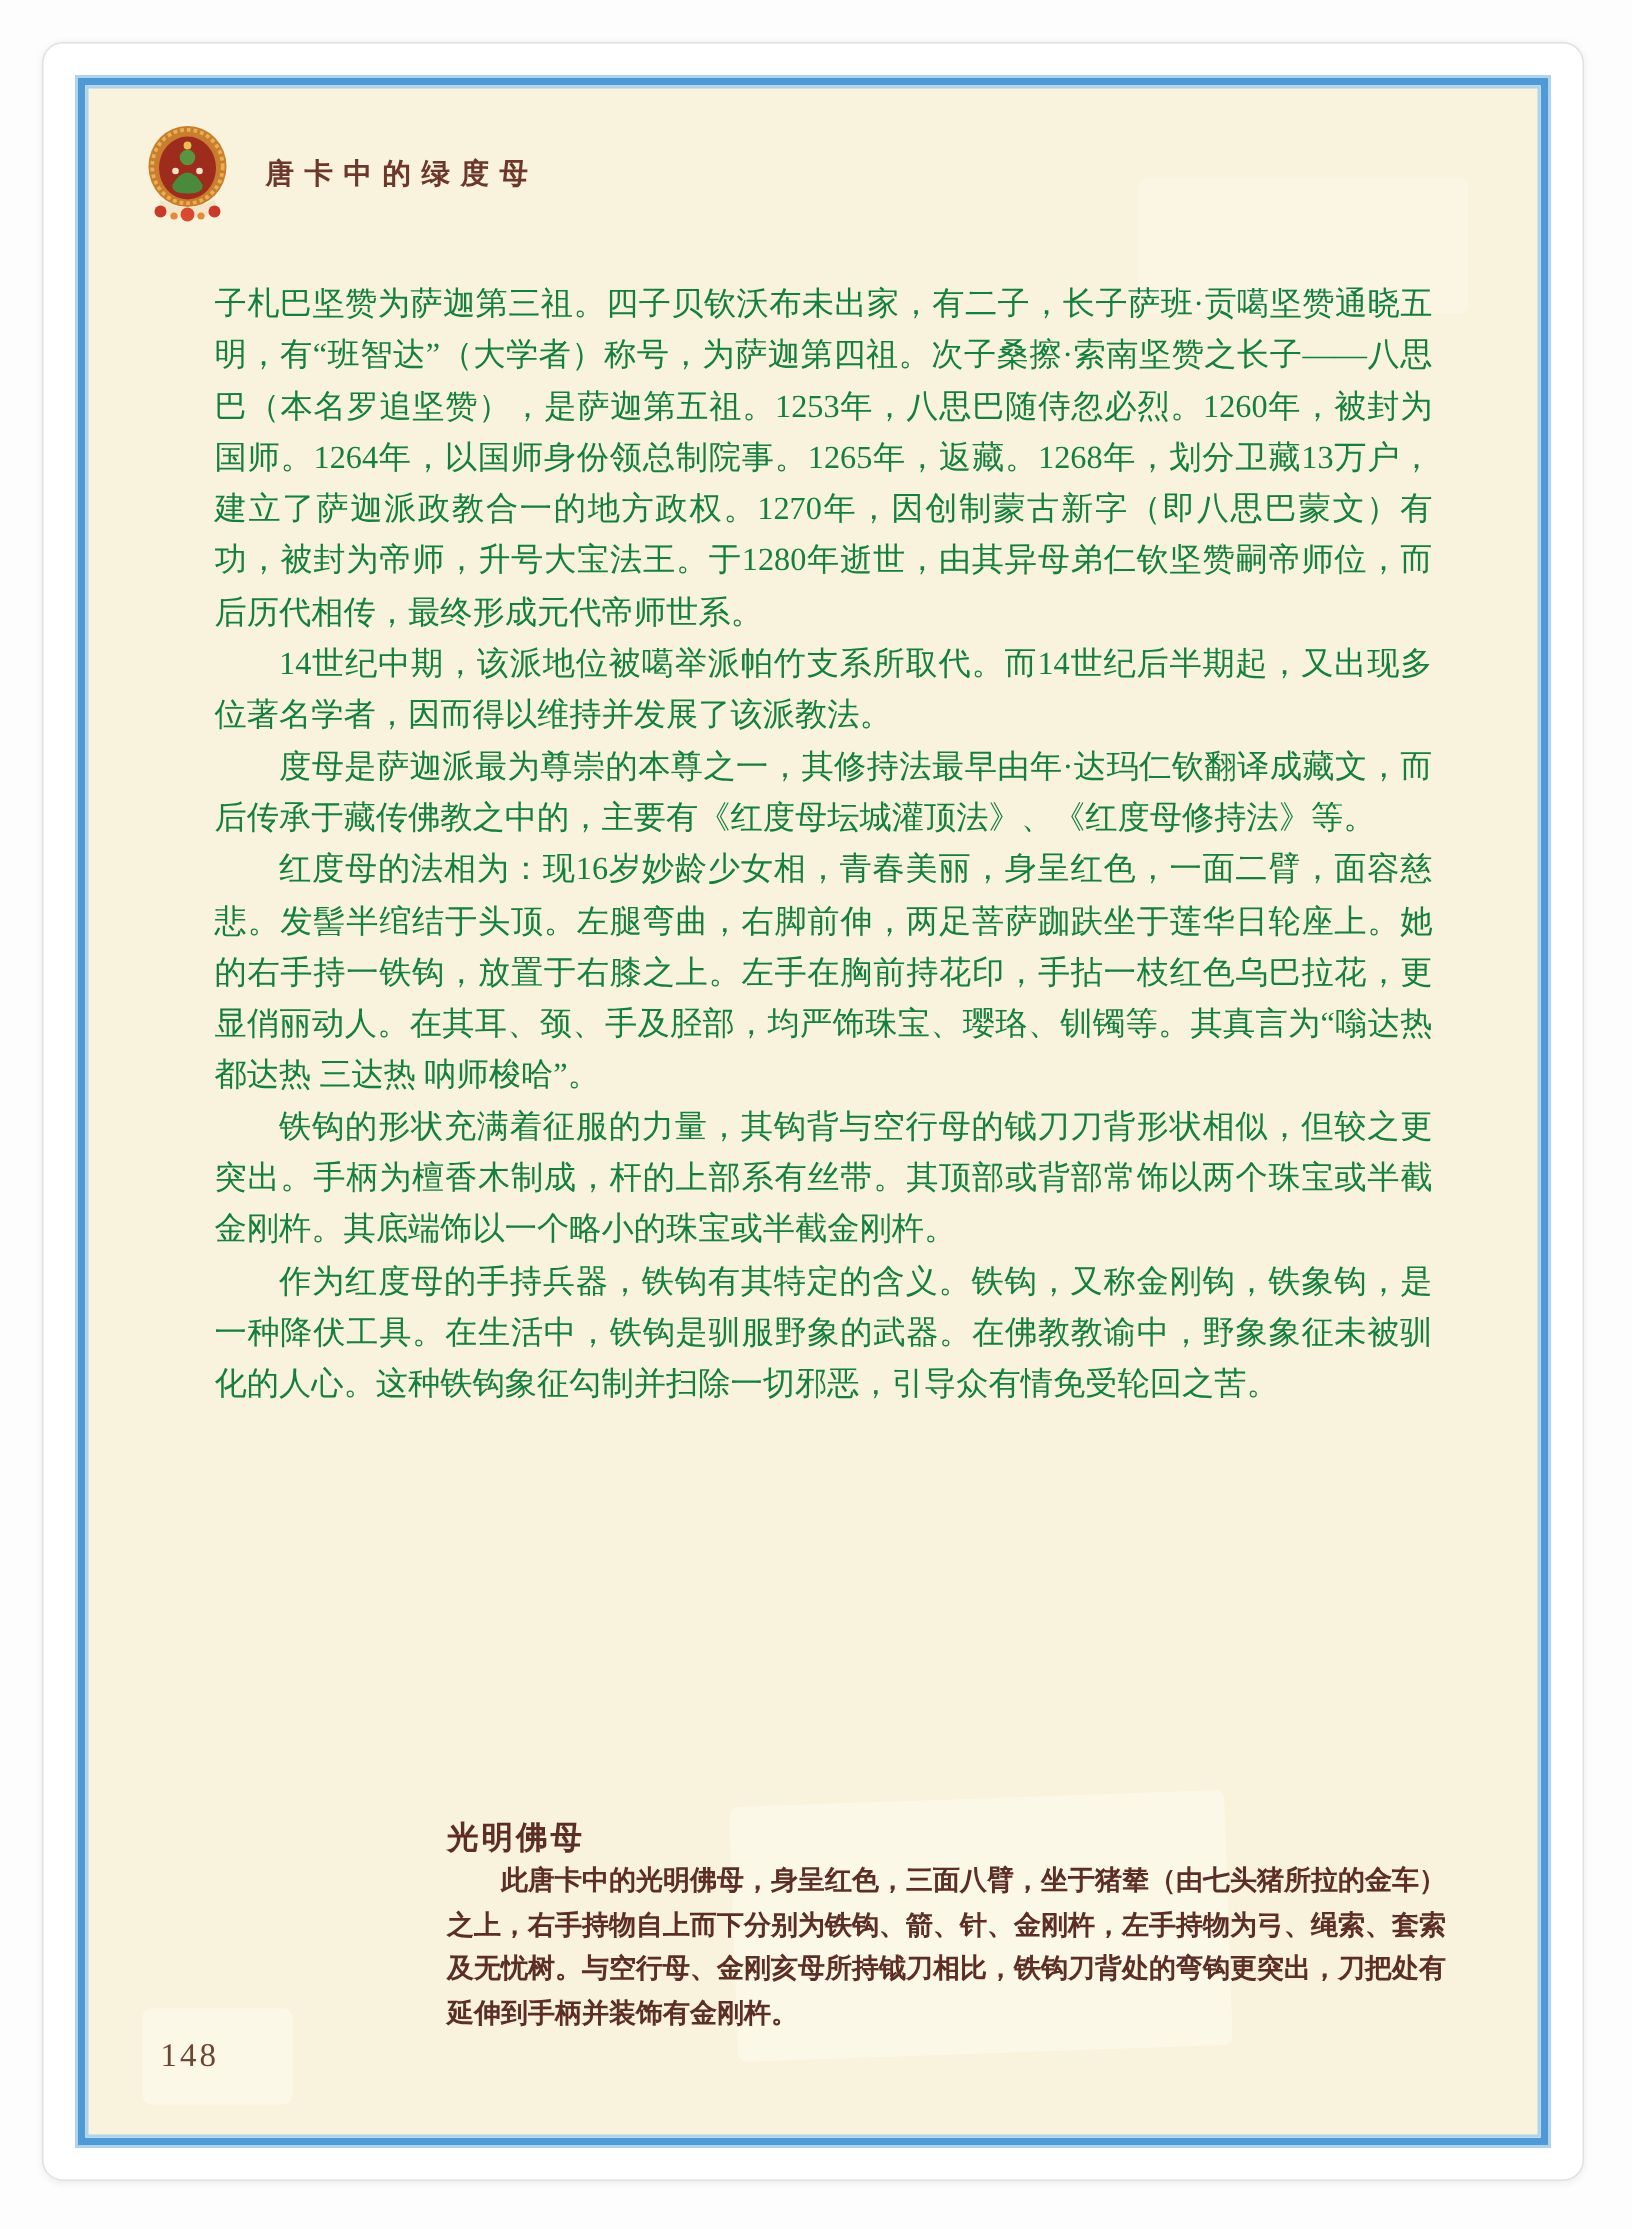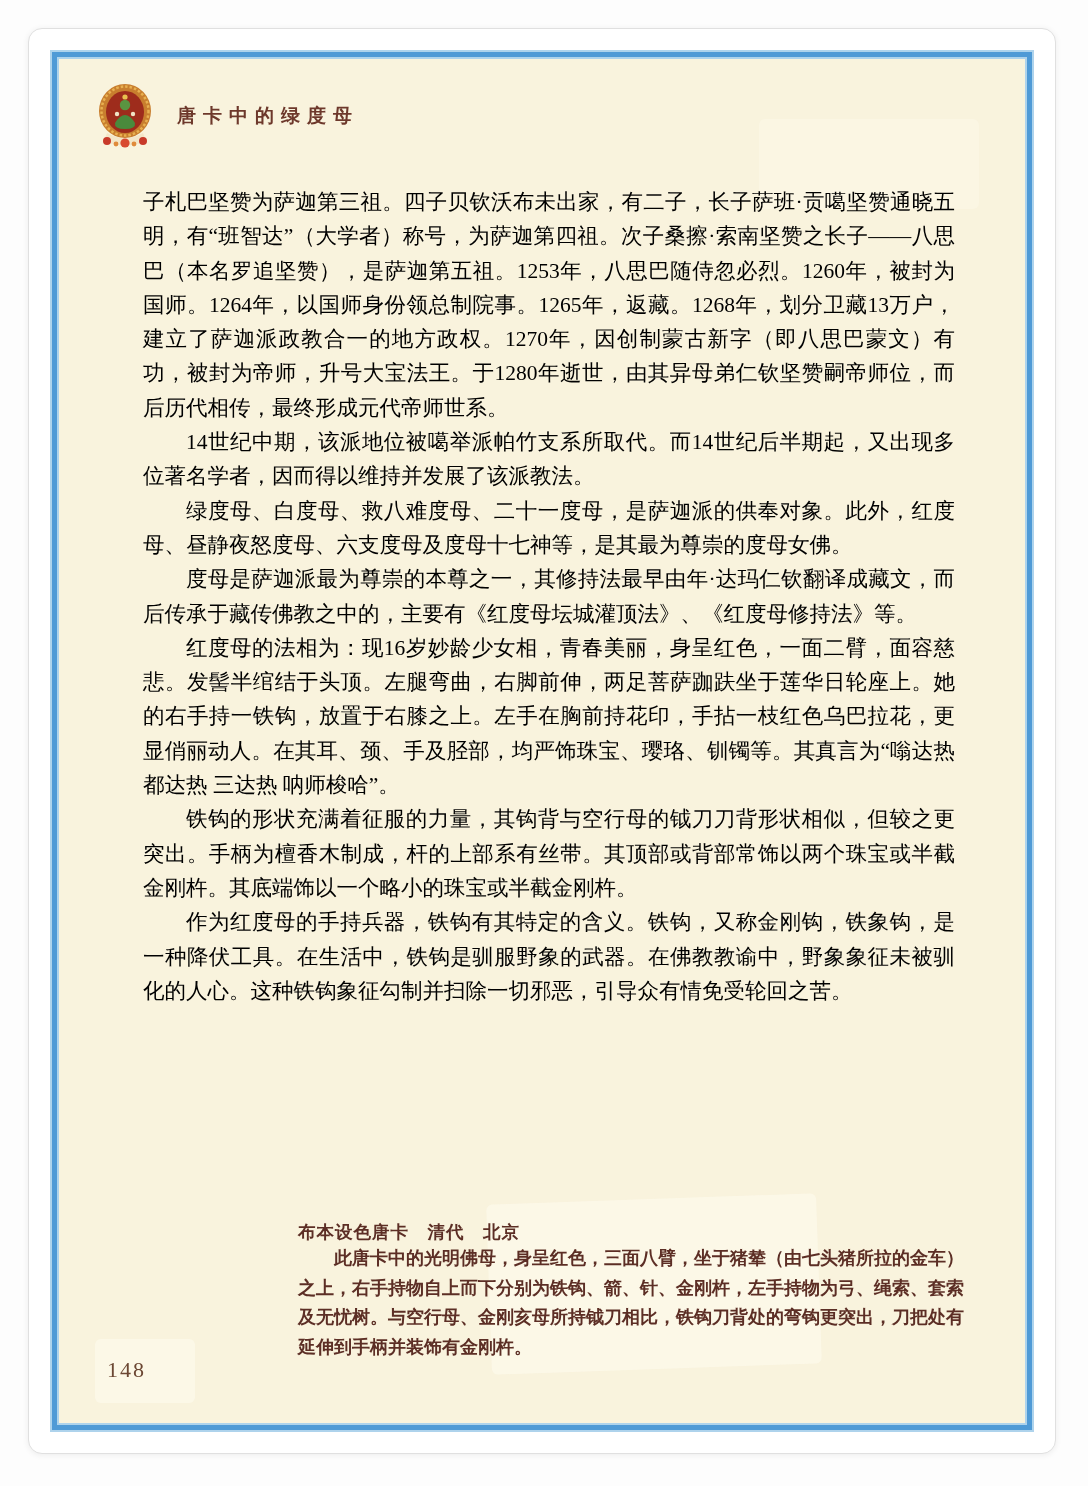--- a/index.html
+++ b/index.html
@@ -47,21 +47,21 @@
     font-weight: 700;
     font-size: 19px;
     letter-spacing: 7px;
     color: #6d382b;
   }
 
   .body-text {
     position: absolute; left: 84px; top: 126px; width: 812px;
     font-size: 21.5px;
     line-height: 34.3px;
-    color: #000000;
+    color: #15803d;
     text-align: justify;
   }
   .body-text p { text-indent: 2em; }
   .body-text p.p-first { text-indent: 0; }
 
   .caption {
     position: absolute; left: 239px; top: 1152px; width: 666px;
     font-family: "Liberation Sans", "DejaVu Sans", sans-serif;
     color: #5c2e25;
   }
@@ -111,29 +111,28 @@
             <circle cx="30" cy="60" r="4.6" fill="#d84a30"></circle>
             <circle cx="21" cy="61" r="2.4" fill="#e08a3a"></circle>
             <circle cx="39" cy="61" r="2.4" fill="#e08a3a"></circle>
           </svg>
           <span class="book-title">唐卡中的绿度母</span>
         </div>
 
         <div class="body-text">
           <p class="p-first">子札巴坚赞为萨迦第三祖。四子贝钦沃布未出家，有二子，长子萨班·贡噶坚赞通晓五明，有“班智达”（大学者）称号，为萨迦第四祖。次子桑擦·索南坚赞之长子——八思巴（本名罗追坚赞），是萨迦第五祖。1253年，八思巴随侍忽必烈。1260年，被封为国师。1264年，以国师身份领总制院事。1265年，返藏。1268年，划分卫藏13万户，建立了萨迦派政教合一的地方政权。1270年，因创制蒙古新字（即八思巴蒙文）有功，被封为帝师，升号大宝法王。于1280年逝世，由其异母弟仁钦坚赞嗣帝师位，而后历代相传，最终形成元代帝师世系。</p>
           <p>14世纪中期，该派地位被噶举派帕竹支系所取代。而14世纪后半期起，又出现多位著名学者，因而得以维持并发展了该派教法。</p>
-          <p>绿度母、白度母、救八难度母、二十一度母，是萨迦派的供奉对象。此外，红度母、昼静夜怒度母、六支度母及度母十七神等，是其最为尊崇的度母女佛。</p>
           <p>度母是萨迦派最为尊崇的本尊之一，其修持法最早由年·达玛仁钦翻译成藏文，而后传承于藏传佛教之中的，主要有《红度母坛城灌顶法》、《红度母修持法》等。</p>
           <p>红度母的法相为：现16岁妙龄少女相，青春美丽，身呈红色，一面二臂，面容慈悲。发髻半绾结于头顶。左腿弯曲，右脚前伸，两足菩萨跏趺坐于莲华日轮座上。她的右手持一铁钩，放置于右膝之上。左手在胸前持花印，手拈一枝红色乌巴拉花，更显俏丽动人。在其耳、颈、手及胫部，均严饰珠宝、璎珞、钏镯等。其真言为“嗡达热 都达热 三达热 呐师梭哈”。</p>
           <p>铁钩的形状充满着征服的力量，其钩背与空行母的钺刀刀背形状相似，但较之更突出。手柄为檀香木制成，杆的上部系有丝带。其顶部或背部常饰以两个珠宝或半截金刚杵。其底端饰以一个略小的珠宝或半截金刚杵。</p>
           <p>作为红度母的手持兵器，铁钩有其特定的含义。铁钩，又称金刚钩，铁象钩，是一种降伏工具。在生活中，铁钩是驯服野象的武器。在佛教教谕中，野象象征未被驯化的人心。这种铁钩象征勾制并扫除一切邪恶，引导众有情免受轮回之苦。</p>
         </div>
 
         <div class="caption">
-          <div class="caption-subtitle">布本设色唐卡　清代　北京</div>
+          <div class="caption-title">光明佛母</div>
           <p class="caption-text">此唐卡中的光明佛母，身呈红色，三面八臂，坐于猪辇（由七头猪所拉的金车）之上，右手持物自上而下分别为铁钩、箭、针、金刚杵，左手持物为弓、绳索、套索及无忧树。与空行母、金刚亥母所持钺刀相比，铁钩刀背处的弯钩更突出，刀把处有延伸到手柄并装饰有金刚杵。</p>
         </div>
 
         <div class="page-number">148</div>
 
       </div>
     </div>
   </div>
 </div>
 

